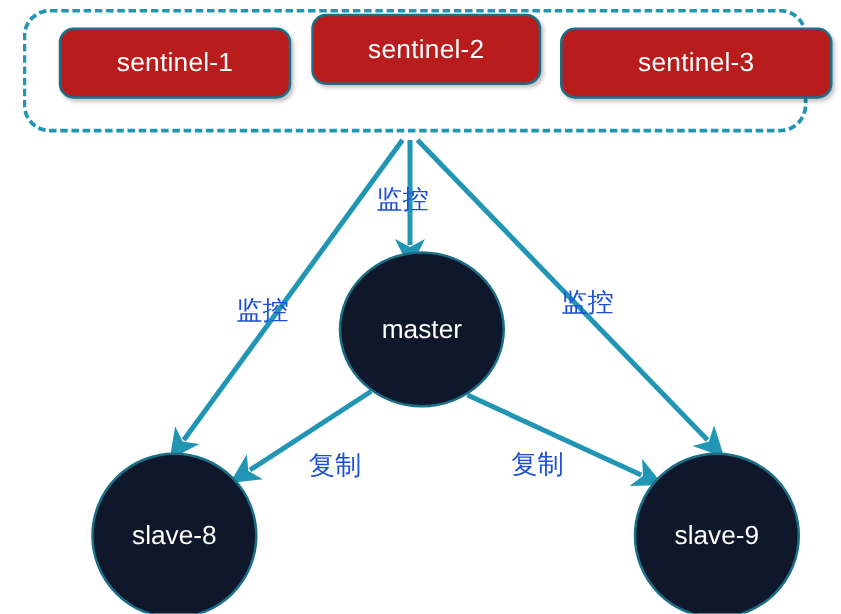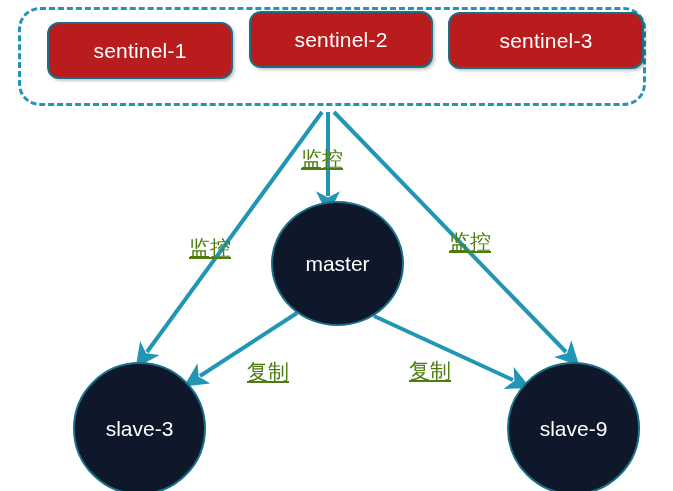--- a/index.html
+++ b/index.html
@@ -42,21 +42,21 @@
     box-shadow: 2px 2px 3px rgba(0,0,0,0.22);
   }
   .sentinel-box span {
     color: #ffffff;
     font-size: 21px;
     letter-spacing: 0.2px;
     white-space: nowrap;
   }
   #sentinel-box-0 { left: 47px;  top: 22px; width: 186px; }
   #sentinel-box-1 { left: 249px; top: 11px; width: 184px; }
-  #sentinel-box-2 { left: 448px; top: 12px; width: 196px; }
+  #sentinel-box-2 { left: 448px; top: 22px; width: 218px; }
 
   
   .node-circle {
     position: absolute;
     border: 2px solid #1a6f86;
     border-radius: 50%;
     background: #0f172a;
     box-sizing: border-box;
     display: flex;
     align-items: center;
@@ -67,24 +67,23 @@
     font-size: 21px;
     white-space: nowrap;
   }
   #node-master { left: 271px; top: 201px; width: 133px; height: 125px; }
   #node-slave-1 { left: 73px;  top: 362px; width: 133px; height: 133px; }
   #node-slave-2 { left: 507px; top: 362px; width: 133px; height: 133px; }
 
   
   .edge-label {
     position: absolute;
-    color: #4d7c0f;
+    color: #1d4ed8;
     font-size: 21px;
     white-space: nowrap;
-    text-decoration: underline;
   }
   #edge-label-0 { left: 301px; top: 145px; }
   #edge-label-1 { left: 189px; top: 234px; }
   #edge-label-2 { left: 449px; top: 228px; }
   #edge-label-3 { left: 247px; top: 358px; }
   #edge-label-4 { left: 409px; top: 357px; }
 
   svg.edges {
     position: absolute;
     left: 0;
@@ -126,21 +125,21 @@
     <span>sentinel-2</span>
   </div>
   <div class="sentinel-box" id="sentinel-box-2">
     <span>sentinel-3</span>
   </div>
 
   <div class="node-circle" id="node-master">
     <span>master</span>
   </div>
   <div class="node-circle" id="node-slave-1">
-    <span>slave-3</span>
+    <span>slave-8</span>
   </div>
   <div class="node-circle" id="node-slave-2">
     <span>slave-9</span>
   </div>
 
   <div class="edge-label" id="edge-label-0">监控</div>
   <div class="edge-label" id="edge-label-1">监控</div>
   <div class="edge-label" id="edge-label-2">监控</div>
   <div class="edge-label" id="edge-label-3">复制</div>
   <div class="edge-label" id="edge-label-4">复制</div>

